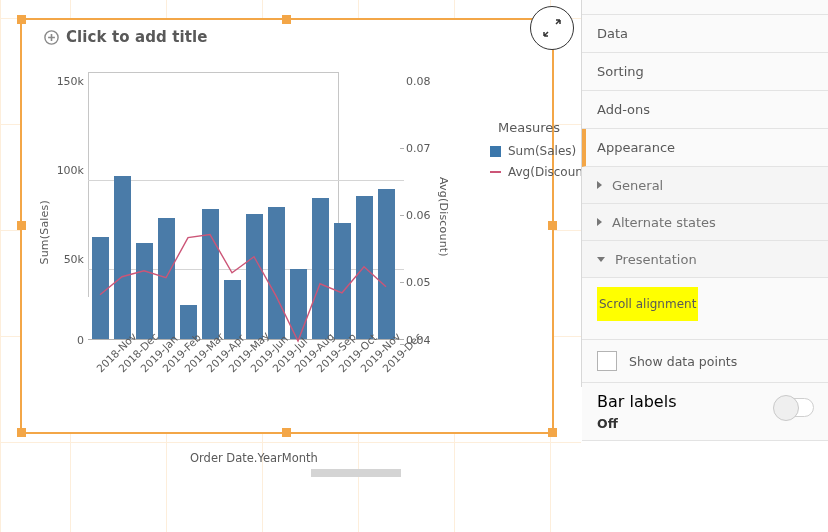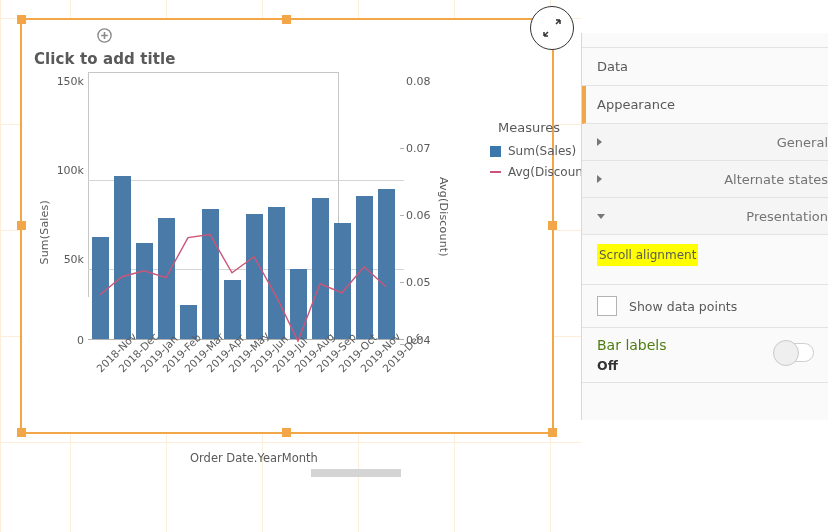--- a/index.html
+++ b/index.html
@@ -18,21 +18,21 @@
 
   
   .obj-frame { position: absolute; left: 20px; top: 18px; width: 534px; height: 416px; border: 2px solid #f3a647; background: #ffffff; }
   .handle { position: absolute; width: 9px; height: 9px; background: #f3a647; }
   .h-tl { left: -5px; top: -5px; } .h-tc { left: 50%; margin-left: -5px; top: -5px; }
   .h-tr { right: -5px; top: -5px; } .h-ml { left: -5px; top: 50%; margin-top: -5px; }
   .h-mr { right: -5px; top: 50%; margin-top: -5px; } .h-bl { left: -5px; bottom: -5px; }
   .h-bc { left: 50%; margin-left: -5px; bottom: -5px; } .h-br { right: -5px; bottom: -5px; }
 
   
-  .title-row { position: absolute; left: 12px; top: 8px; display: flex; align-items: center; gap: 7px; flex-direction: column; }
+  .title-row { position: absolute; left: 22px; top: 8px; display: flex; align-items: center; gap: 7px; }
   .plus-icon { width: 15px; height: 15px; }
   .title-text { font-size: 15px; font-weight: bold; color: #595959; letter-spacing: .1px; }
 
   
   .chart-wrap { position: absolute; left: 0; top: 32px; width: 530px; height: 382px; }
   .ylabel-left { position: absolute; left: 16px; top: 148px; font-size: 11px; color: #595959;
                  writing-mode: vertical-rl; transform: rotate(180deg); letter-spacing: .2px; }
   .ylabel-right { position: absolute; left: 415px; top: 125px; font-size: 11px; color: #595959;
                   writing-mode: vertical-rl; letter-spacing: .2px; }
   .ytick { position: absolute; font-size: 11px; color: #595959; text-align: right; width: 44px; }
@@ -66,47 +66,47 @@
   .swatch-box { width: 11px; height: 11px; background: #3b77ab; flex: 0 0 auto; }
   .swatch-line { width: 11px; height: 2px; background: #cc5577; flex: 0 0 auto; }
   .legend-label { font-size: 12px; color: #595959; }
 
   
   .fs-btn { position: absolute; left: 508px; top: -14px; width: 44px; height: 44px;
             border-radius: 50%; border: 1.5px solid #333; background: #ffffff; }
 
   
   .panel { position: absolute; left: 581px; top: 0; width: 247px; height: 387px;
-           background: #fafafa; border-left: 1px solid #d8d8d8; margin-top: 33px; }
+           background: #fafafa; border-left: 1px solid #d8d8d8; }
   .panel-top-strip { height: 15px; border-bottom: 1px solid #e3e3e3; background: #fafafa; }
   .nav-item { height: 38px; display: flex; align-items: center; padding-left: 15px;
               border-bottom: 1px solid #e3e3e3; font-size: 13px; color: #595959; background: #fafafa; }
   .nav-item.active { border-left: 4px solid #f3a647; padding-left: 11px; }
   .sub-item { height: 37px; display: flex; align-items: center; padding-left: 15px;
-              border-bottom: 1px solid #e3e3e3; font-size: 13px; color: #737373; background: #f5f5f5; justify-content: space-between; }
+              border-bottom: 1px solid #e3e3e3; font-size: 13px; color: #737373; background: #f5f5f5; }
   .caret { width: 0; height: 0; margin-right: 10px; }
   .caret.collapsed { border-left: 5px solid #777; border-top: 4px solid transparent; border-bottom: 4px solid transparent; }
   .caret.expanded { border-top: 5px solid #777; border-left: 4px solid transparent; border-right: 4px solid transparent; }
 
   .prop-block { padding: 9px 15px 11px 15px; border-bottom: 1px solid #e3e3e3; background: #fafafa; }
   .prop-label { font-size: 12px; color: #595959; margin-bottom: 7px; display: inline-block; }
-  .prop-label.hl { background: #ffff00; padding: 4px 2px; }
+  .prop-label.hl { background: #ffff00; padding: 10px 2px; }
   .select { position: relative; height: 28px; border: 1px solid #b3b3b3; background: #ffffff;
             display: flex; align-items: center; padding: 0 10px; }
   .select-val { font-size: 12.5px; font-weight: bold; color: #333; }
   .sel-caret { position: absolute; right: 9px; top: 11px; width: 0; height: 0;
                border-top: 6px solid #555; border-left: 5px solid transparent; border-right: 5px solid transparent; }
 
   .check-row { display: flex; align-items: center; gap: 12px; padding: 11px 15px;
                border-bottom: 1px solid #e3e3e3; background: #fafafa; }
   .checkbox { width: 20px; height: 20px; border: 1px solid #b3b3b3; background: #fff; flex: 0 0 auto; }
   .check-label { font-size: 12.5px; color: #595959; }
 
   .toggle-row { padding: 9px 15px; background: #fafafa; position: relative; border-bottom: 1px solid #e3e3e3; }
-  .toggle-label { font-size: 14px; color: #4d7c0f; }
+  .toggle-label { font-size: 16px; color: #000000; }
   .toggle-state { font-size: 12.5px; font-weight: bold; color: #333; margin-top: 5px; }
   .switch { position: absolute; right: 14px; top: 15px; width: 40px; height: 19px;
             border: 1px solid #cfcfcf; border-radius: 10px; background: #fff; }
   .knob { position: absolute; left: -2px; top: -4px; width: 26px; height: 26px; border-radius: 50%;
           background: #efefef; border: 1px solid #c9c9c9; }
 </style>
 </head>
 <body>
 
 <div id="root">
@@ -238,20 +238,26 @@
 
     </div>
   </div>
 
   <div class="panel">
     <div class="panel-top-strip"></div>
 
     <div class="nav-item">
       <span>Data</span>
     </div>
+    <div class="nav-item">
+      <span>Sorting</span>
+    </div>
+    <div class="nav-item">
+      <span>Add-ons</span>
+    </div>
     <div class="nav-item active">
       <span>Appearance</span>
     </div>
 
     <div class="sub-item">
       <span class="caret collapsed"></span>
       <span>General</span>
     </div>
     <div class="sub-item">
       <span class="caret collapsed"></span>

